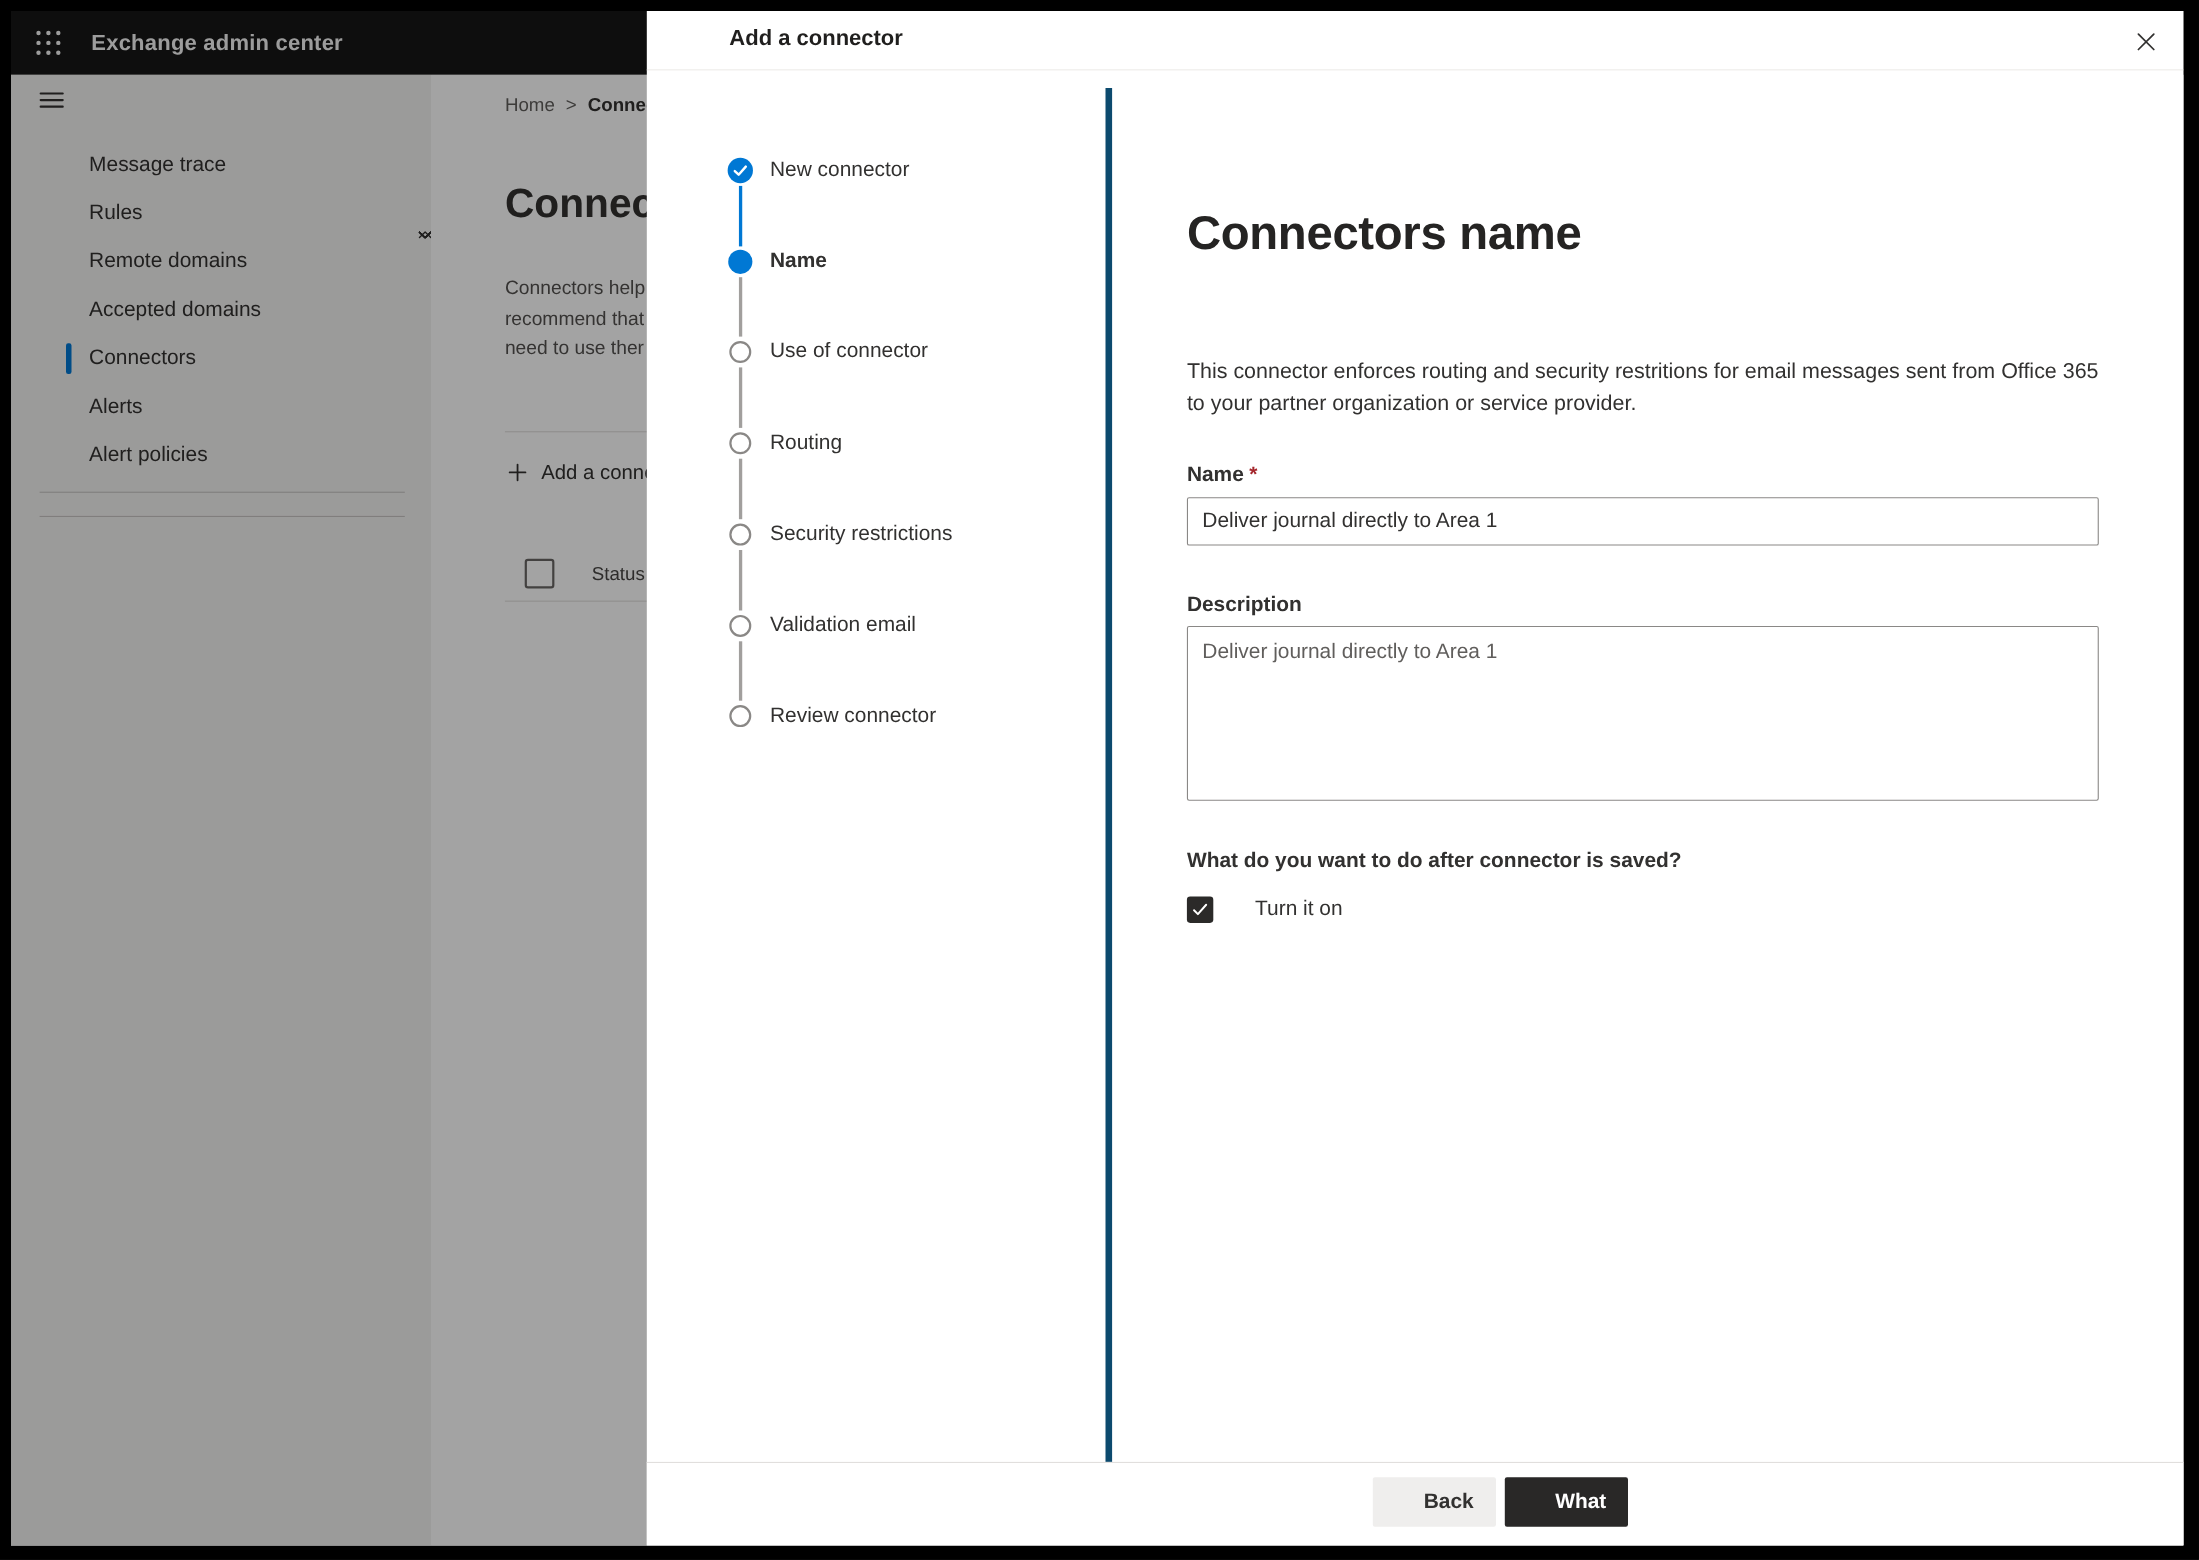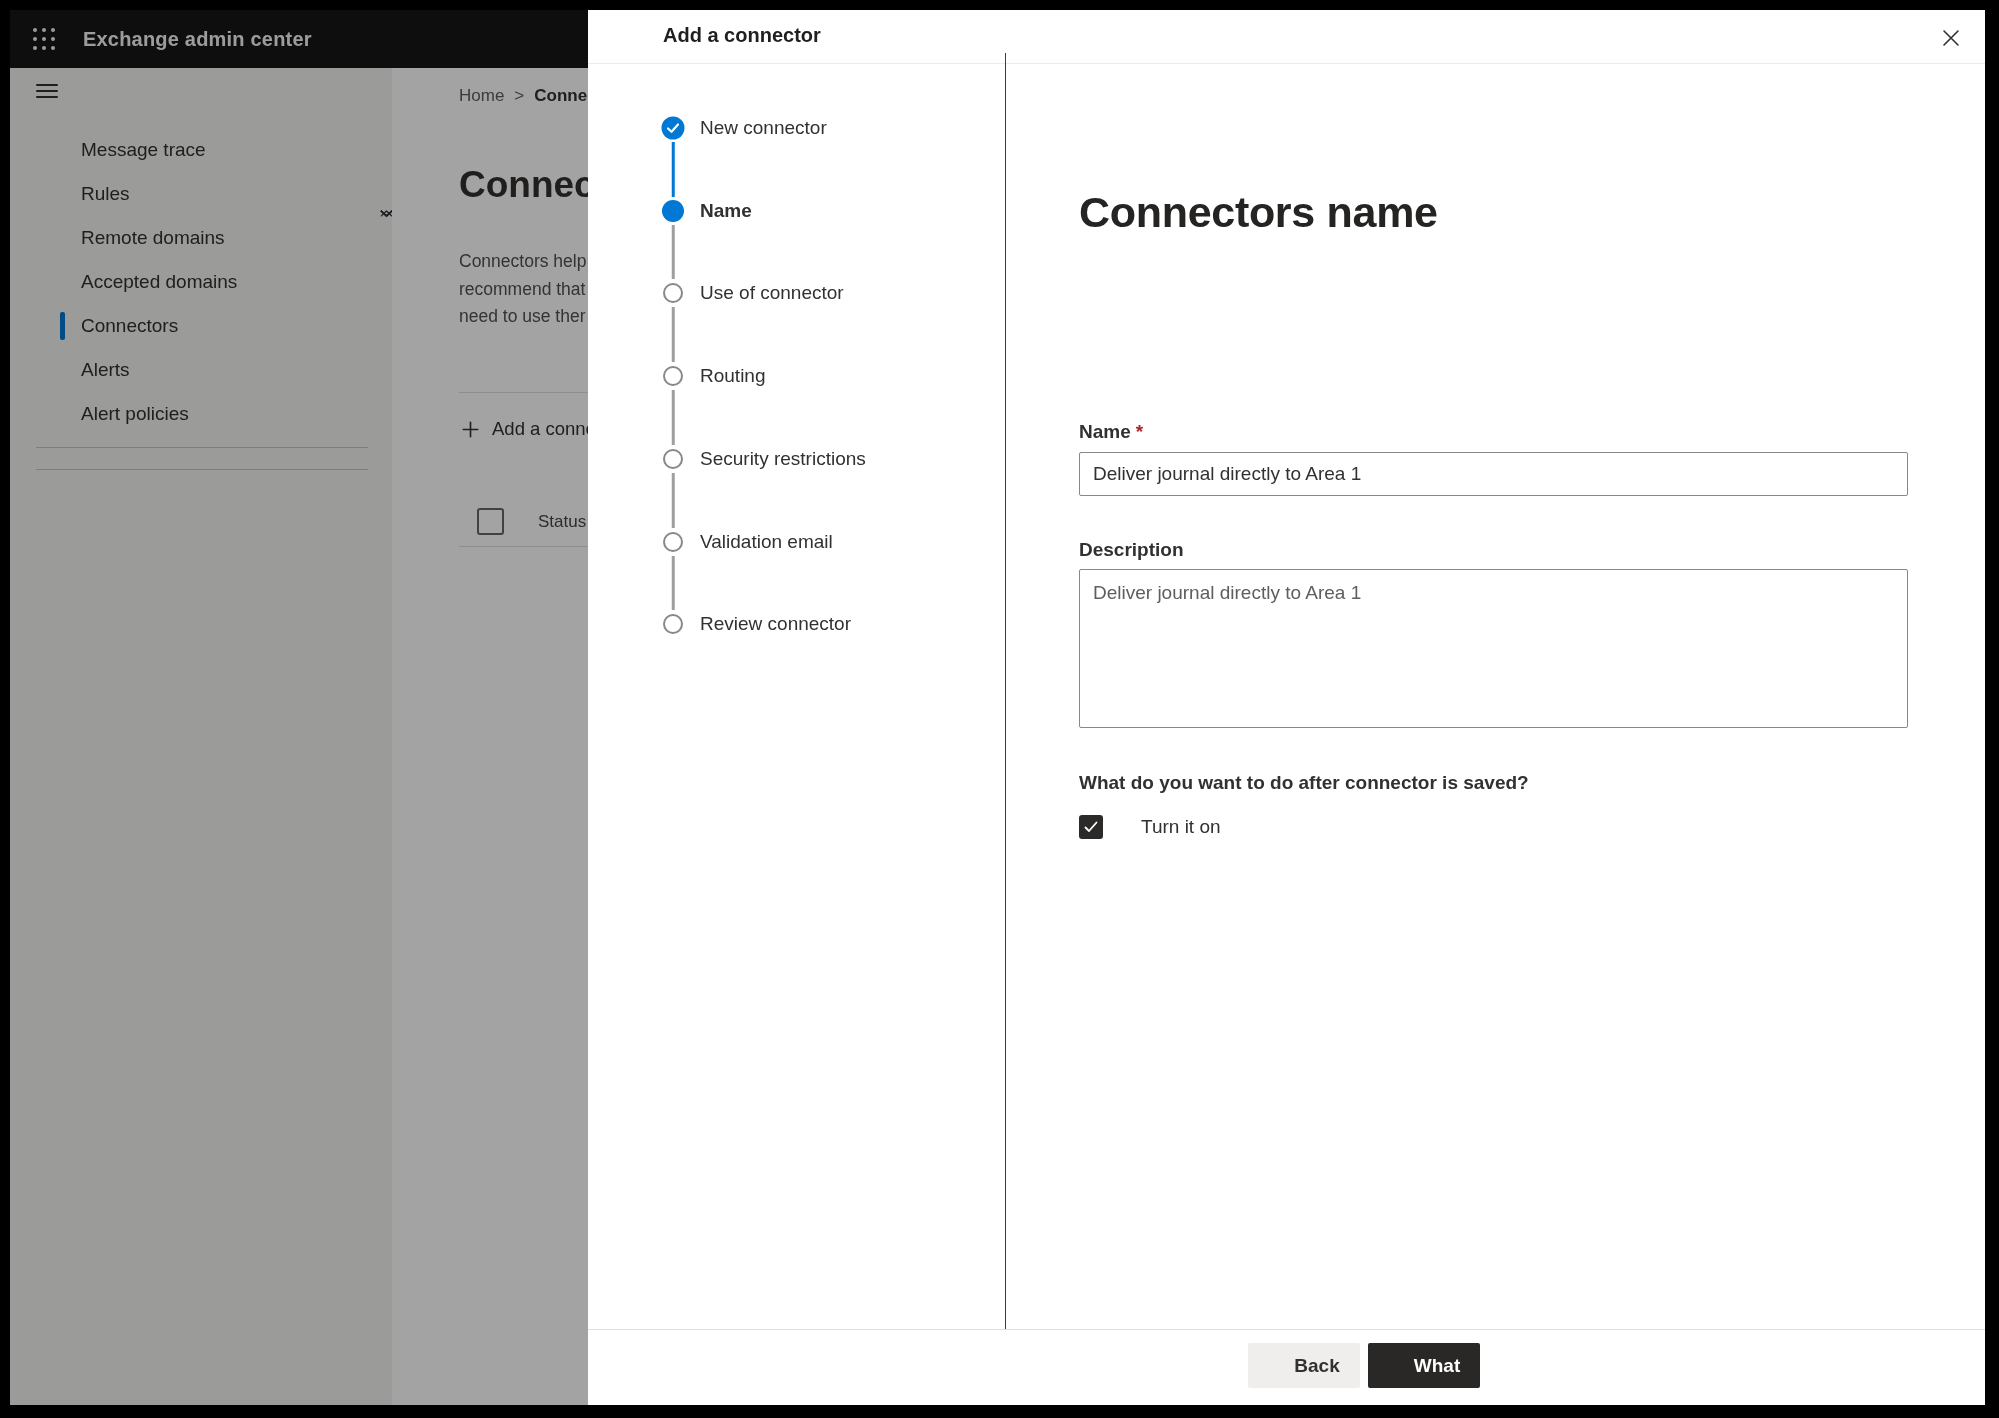--- a/index.html
+++ b/index.html
@@ -43,21 +43,21 @@
   .bg-div2{position:absolute;left:67px;top:478px;width:720px;height:1px;background:#e1dfdd;}
 
   
   .overlay{position:absolute;inset:0;background:rgba(0,0,0,0.36);z-index:5;}
 
   
   .dialog{position:absolute;left:578px;top:0;width:1397px;height:1395px;background:#fff;z-index:10;}
   .dlg-header{position:absolute;left:0;top:0;right:0;height:53px;border-bottom:1px solid #edebe9;}
   .dlg-title{position:absolute;left:75px;top:0;height:53px;line-height:50px;font-size:20px;font-weight:700;color:#201f1e;}
   .dlg-close{position:absolute;right:20px;top:14px;width:28px;height:28px;cursor:pointer;display:flex;align-items:center;justify-content:center;}
-  .wizard{position:absolute;left:0;top:43px;width:417px;bottom:75px;border-right:1px solid #0c4a6e;}
+  .wizard{position:absolute;left:0;top:70px;width:417px;bottom:75px;border-right:6px solid #0c4a6e;}
   .step-label{position:absolute;left:112px;transform:translateY(-50%);font-size:19px;color:#323130;white-space:nowrap;}
   .step-label.current{font-weight:700;}
   .step-circle{position:absolute;transform:translate(-50%,-50%);border-radius:50%;}
   .step-circle.done{width:23px;height:23px;background:#0078d4;}
   .step-circle.done svg{position:absolute;left:0;top:0;}
   .step-circle.current{width:22px;height:22px;background:#0078d4;}
   .step-circle.todo{width:16px;height:16px;background:#fff;border:2.5px solid #8a8886;}
   .step-line{position:absolute;width:2.5px;transform:translateX(-50%);}
   .step-line.blue{background:#0078d4;}
   .step-line.gray{background:#a19f9d;}
@@ -379,20 +379,24 @@
         <div class="step-label" style="top: 406px;">Security restrictions</div>
         <div class="step-line gray" style="left: 85px; top: 420px; height: 55px;"></div>
         <div class="step-circle todo" style="left: 85px; top: 489px;"></div>
         <div class="step-label" style="top: 489px;">Validation email</div>
         <div class="step-line gray" style="left: 85px; top: 503px; height: 54px;"></div>
         <div class="step-circle todo" style="left: 85px; top: 571px;"></div>
         <div class="step-label" style="top: 571px;">Review connector</div>
       </div>
 
     <div class="dlg-heading">Connectors name</div>
+    <div class="dlg-desc">
+      <div>This connector enforces routing and security restritions for email messages sent from Office 365</div>
+      <div>to your partner organization or service provider.</div>
+    </div>
 
     <div class="fld-label" style="top:410px">
       <span>Name</span><span class="req">*</span>
     </div>
     <input class="name-input" type="text" value="Deliver journal directly to Area 1" style="">
 
     <div class="fld-label" style="top:528px">Description</div>
     <textarea class="desc-area" style="">Deliver journal directly to Area 1</textarea>
 
     <div class="question">What do you want to do after connector is saved?</div>

